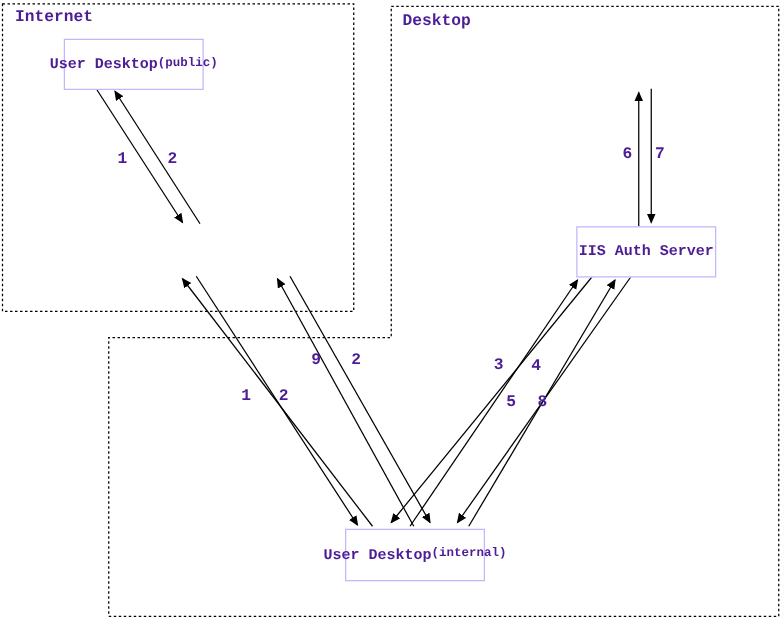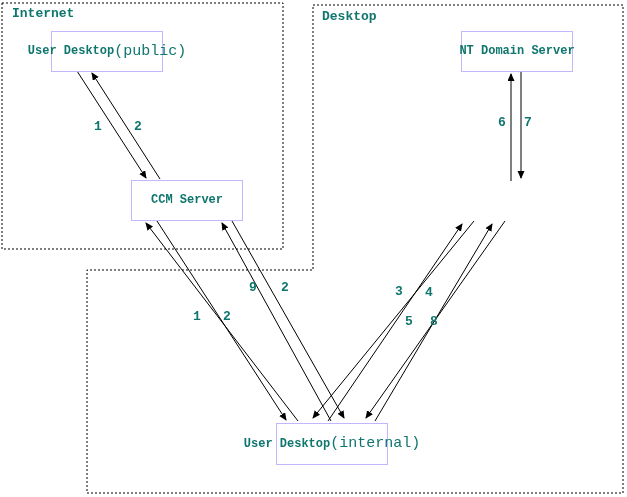--- a/index.html
+++ b/index.html
@@ -1,28 +1,28 @@
 <!DOCTYPE html>
 <html><head>
 <meta charset="utf-8">
 <style>
   html,body{margin:0;padding:0;background:#fff;}
   .canvas{
     position:relative;width:627px;height:497px;background:#ffffff;
-    font-family:"Liberation Mono","DejaVu Sans Mono",monospace;color:#0f766e;
+    font-family:"Liberation Mono","DejaVu Sans Mono",monospace;color:#4c1d95;
     overflow:hidden;
   }
   .layer{position:absolute;left:0;top:0;}
   .node{
     position:absolute;border:1px solid #c4b5fd;background:#fff;
     display:flex;flex-direction:row;align-items:center;justify-content:center;
     text-align:center;box-sizing:border-box;
   }
   .node .title{font-weight:bold;font-size:12px;line-height:13px;white-space:nowrap;}
-  .node .sub{font-weight:normal;font-size:15px;line-height:10px;white-space:nowrap;}
+  .node .sub{font-weight:bold;font-size:10px;line-height:10px;white-space:nowrap;}
   .region-label{position:absolute;font-weight:bold;font-size:13px;line-height:13px;white-space:nowrap;}
   .edge-label{position:absolute;font-weight:bold;font-size:13px;line-height:13px;white-space:nowrap;}
 
   
   #n-pub{left:51px;top:31px;width:112px;height:41px;}
   #n-ccm{left:131px;top:180px;width:112px;height:41px;}
   #n-nt{left:461px;top:31px;width:112px;height:41px;}
   #n-iis{left:461px;top:181px;width:112px;height:41px;}
   #n-int{left:276px;top:423px;width:112px;height:42px;}
 
@@ -79,28 +79,25 @@
   </svg>
 
   <div class="region-label" id="lbl-internet">Internet</div>
   <div class="region-label" id="lbl-intranet">Desktop</div>
 
   <div class="node" id="n-pub">
     <div class="title">User Desktop</div>
     <div class="sub">(public)</div>
   </div>
 
-  <div class="node" id="n-ccm">
-    <div class="title">CCM Server</div>
+
+
+  <div class="node" id="n-iis">
+    <div class="title">IIS Auth Server</div>
   </div>
-
-  <div class="node" id="n-nt">
-    <div class="title">NT Domain Server</div>
-  </div>
-
 
   <div class="node" id="n-int">
     <div class="title">User Desktop</div>
     <div class="sub">(internal)</div>
   </div>
 
   <div class="edge-label" id="el-0">1</div>
   <div class="edge-label" id="el-1">2</div>
   <div class="edge-label" id="el-2">1</div>
   <div class="edge-label" id="el-3">2</div>

